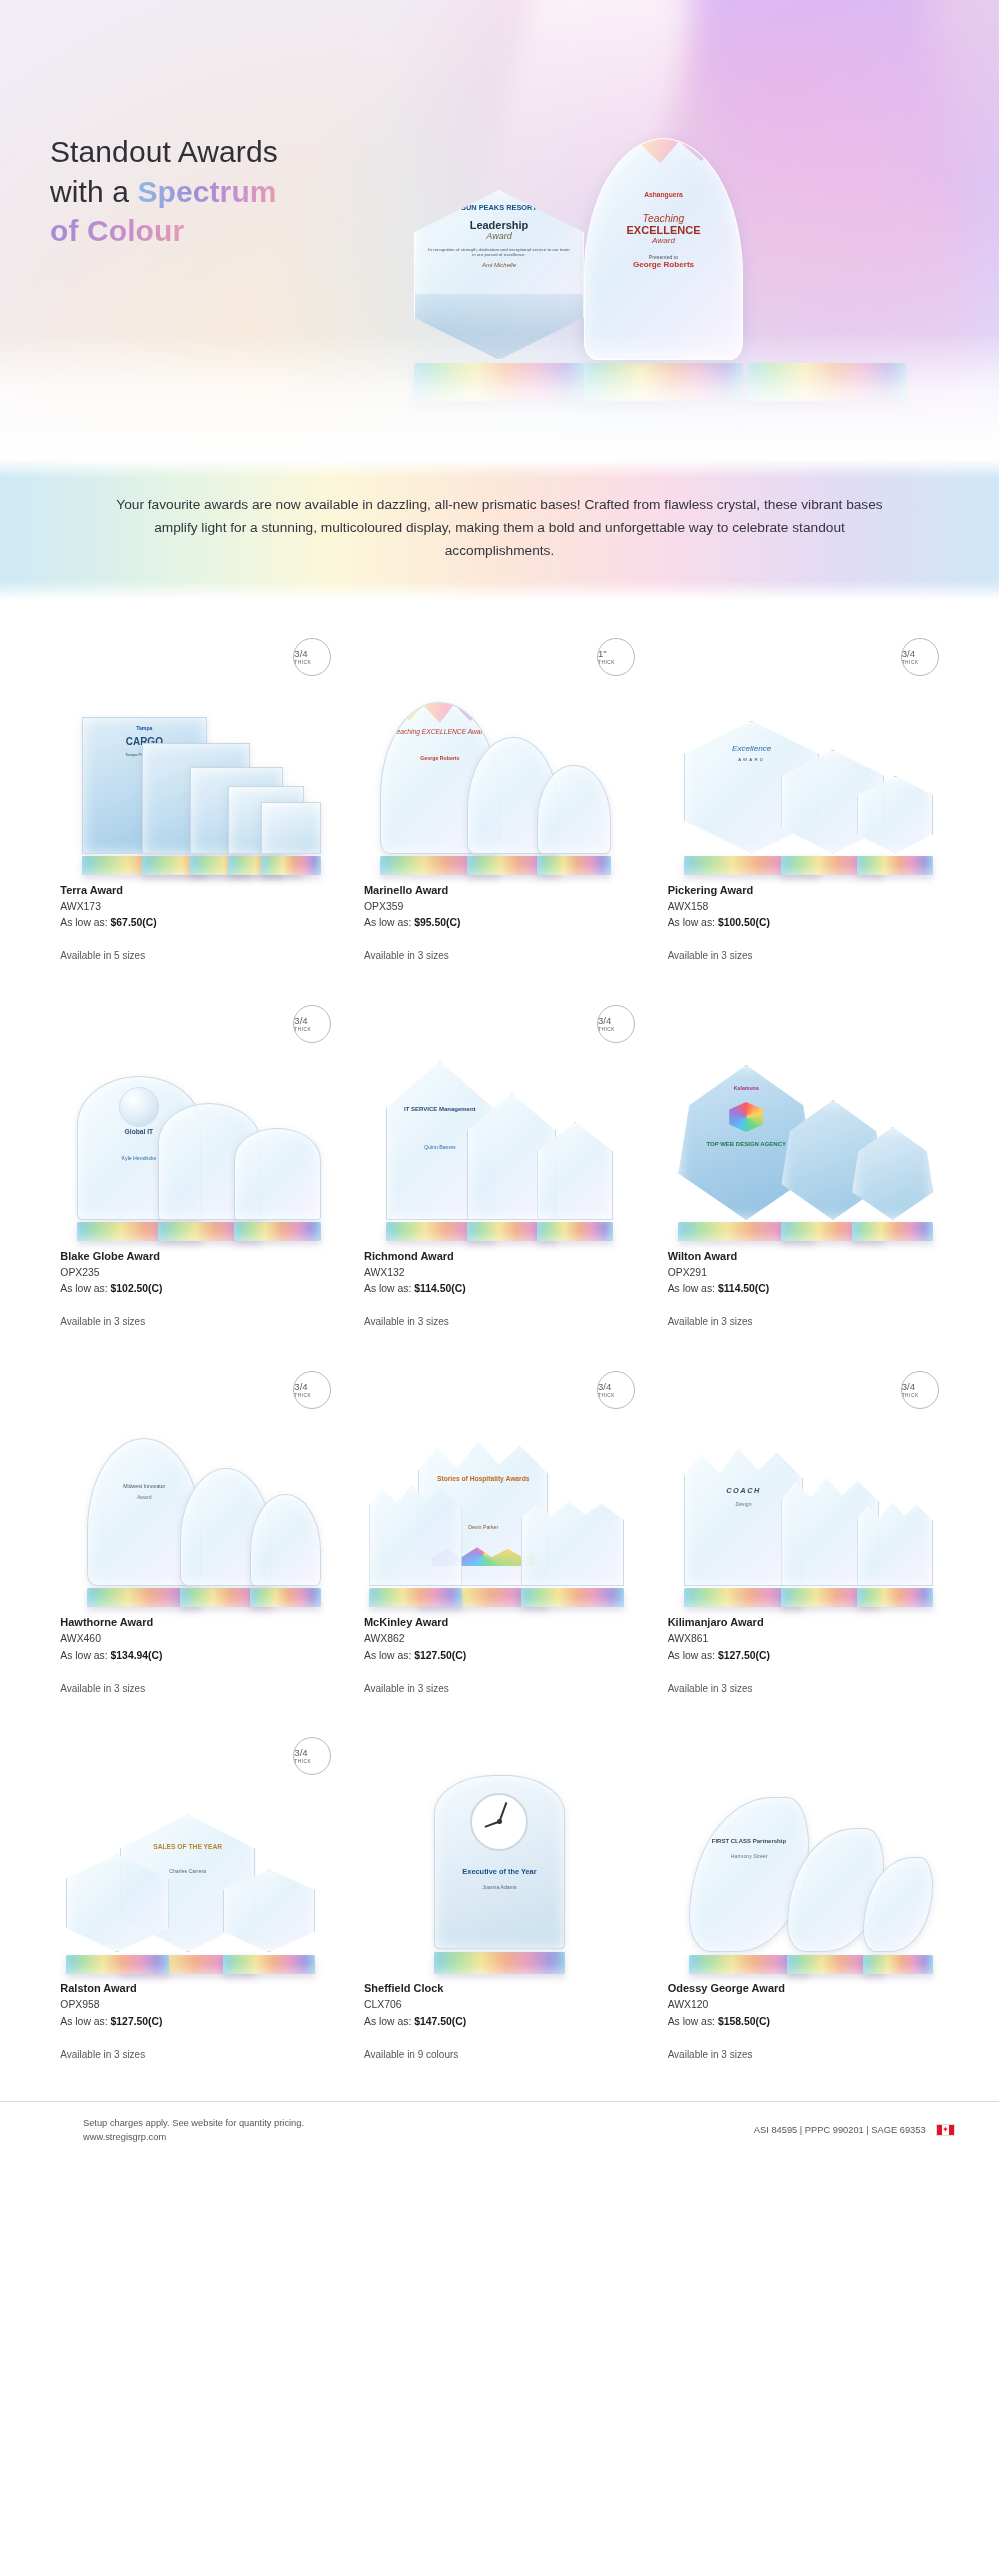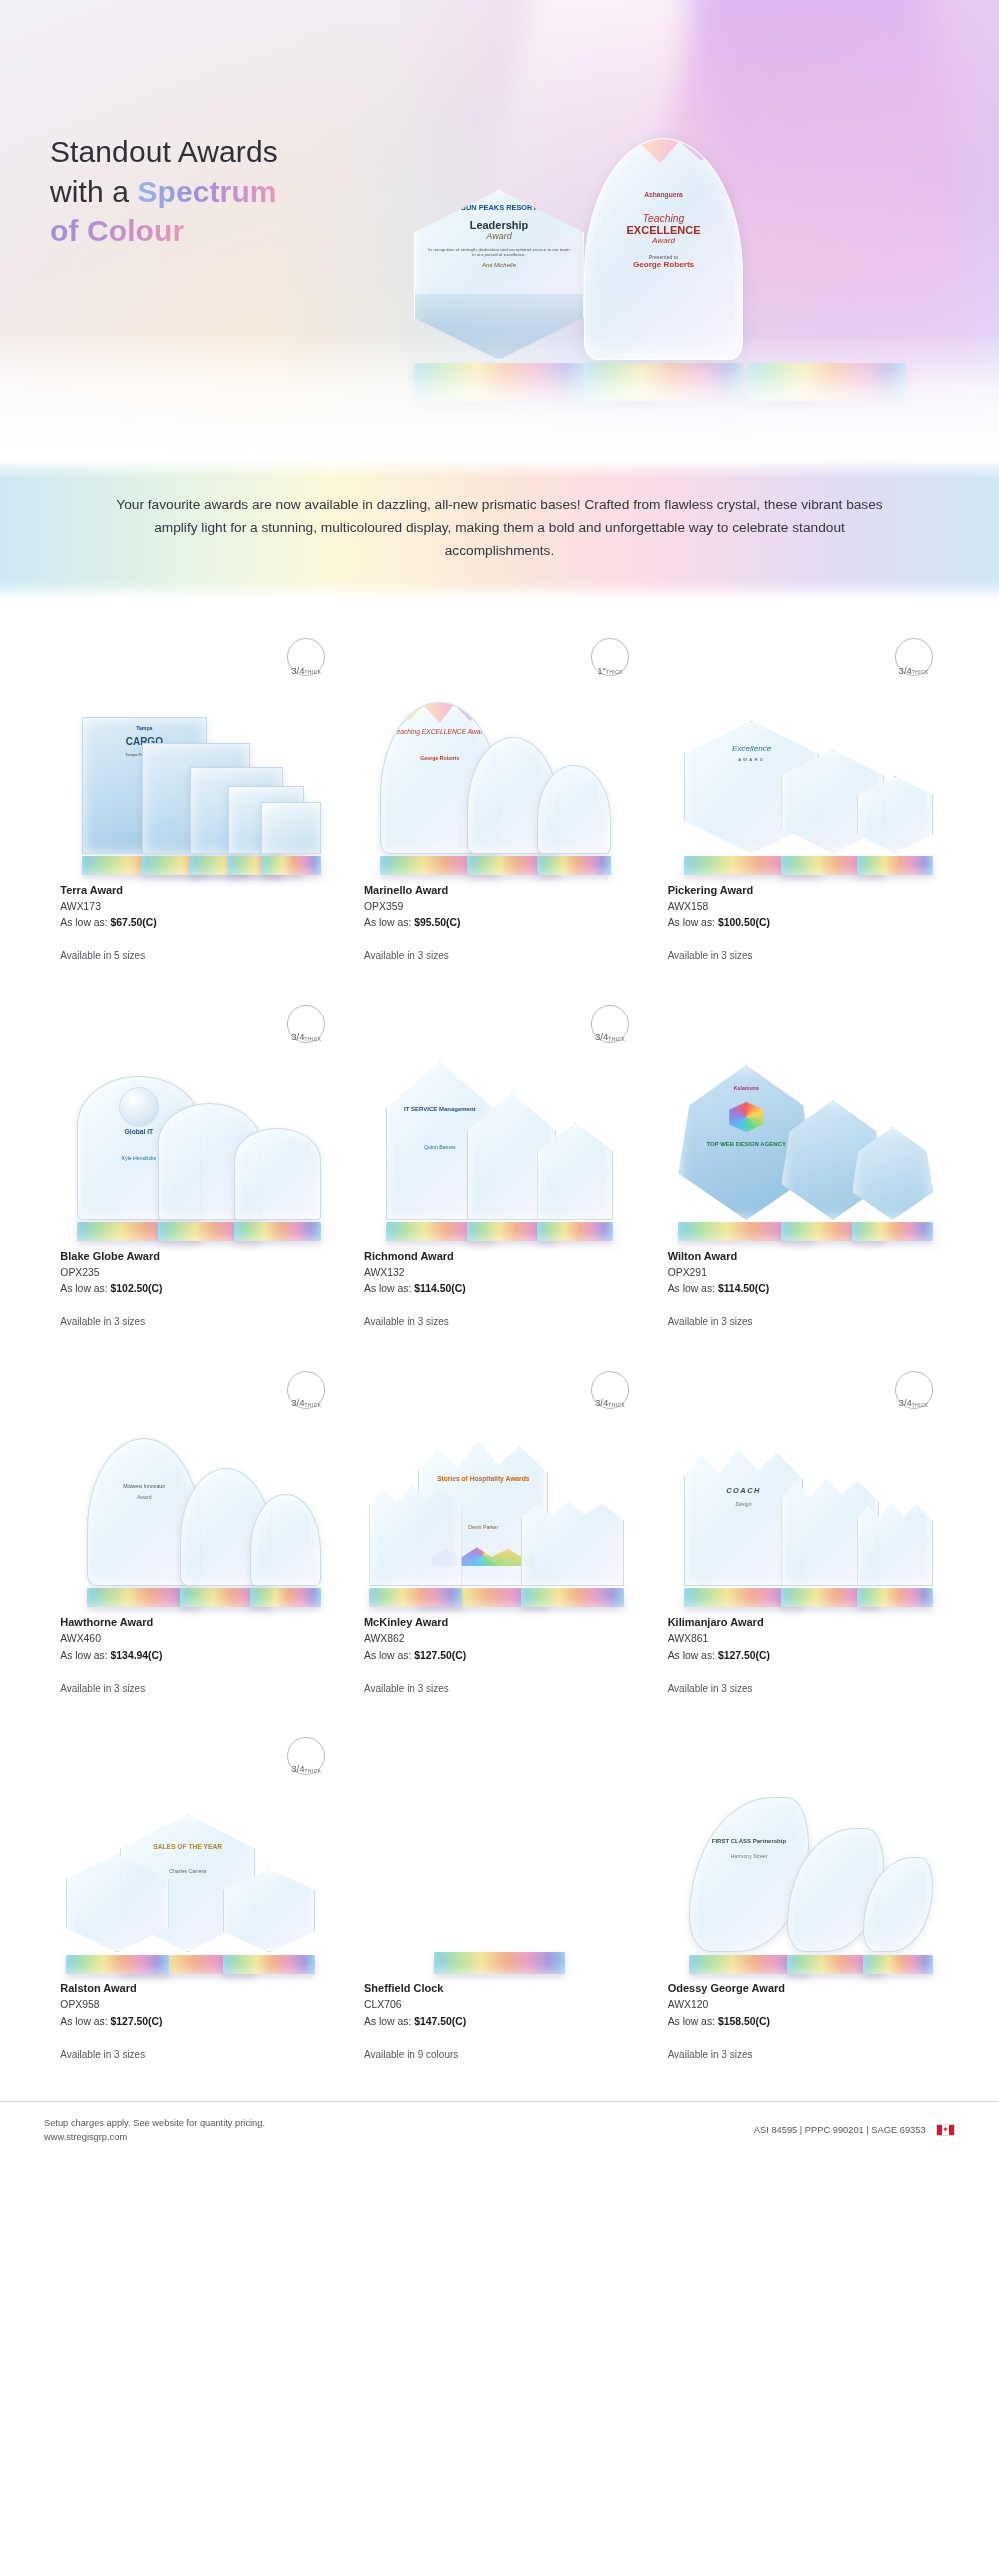--- a/index.html
+++ b/index.html
@@ -103,24 +103,24 @@
     padding: 25px 44px 7.4px;
   }
   .card { padding: 10.4px 16.3px 30px; }
   .thumb {
     position: relative;
     height: 244px;
     display: flex; align-items: flex-end; justify-content: center;
     padding-bottom: 4.4px;
   }
   .badge {
-    position: absolute; right: 6px; top: 3px;
+    position: absolute; right: 0; top: 3px;
     width: 38px; height: 38px; border-radius: 50%;
     border: 0.7px solid #b9b9bd;
-    display: flex; align-items: flex-end; justify-content: center;
+    display: flex; flex-direction: column; align-items: flex-start; justify-content: center;
     color: #5d5d63; background: #fff;
   }
   .badge .frac { font-size: 9.6px; line-height: 1; font-weight:400; }
   .badge .thick { font-size: 4.8px; letter-spacing: 0.5px; margin-top: 1.5px; }
 
   .pname { font-size: 11px; font-weight: 700; color: #1f1f24; margin-top: 4.4px; }
   .pcode { font-size: 10.4px; color: #3a3a40; margin-top: 5.2px; }
   .pprice { font-size: 10.4px; color: #3a3a40; margin-top: 5.2px; }
   .pprice b { font-weight: 700; color:#17171c; }
   .psizes { font-size: 10px; color: #55555c; margin-top: 22px; }
@@ -155,21 +155,21 @@
   .povl { clip-path: polygon(50% 0, 92% 26%, 100% 70%, 50% 100%, 0 70%, 8% 26%); }
 
   
   .footer {
     margin-top: 4.4px;
     border-top: 0.7px solid #d9d9dd;
     padding: 13.3px 44px 22px;
     display: flex; align-items: center; justify-content: space-between;
     font-size: 9.3px; color: #55555c;
   }
-  .footer .left { line-height: 1.55; }
+  .footer .left { line-height: 1.55; margin-left: 39px; }
   .footer .right { display: flex; align-items: center; gap: 10.4px; }
   .flag { width: 19px; height: 12.6px; position: relative; background: #fff; border: 0.7px solid #ddd; }
   .flag:before, .flag:after { content:""; position:absolute; top:0; bottom:0; width:5.2px; background:#e8112d; }
   .flag:before { left:0; } .flag:after { right:0; }
   .flag span { position:absolute; left:50%; top:50%; transform:translate(-50%,-50%); color:#e8112d; font-size:8.1px; line-height:1; }
 </style>
 </head>
 <body>
 
 <div class="page">
@@ -563,20 +563,29 @@
         <span>As low as:</span>
         <b>$127.50(C)</b>
       </div>
       <div class="psizes">Available in 3 sizes</div>
     </div>
 
     <div class="card">
       <div class="thumb">
         <div class="set">
           <div class="pc" style="left:26%;width:48%;">
+            <div class="glass" style="height:174px;border-radius:46% 46% 3% 3% / 22% 22% 3% 3%;padding:16.3px 7.4px 6px;background:linear-gradient(160deg,#f4fafe,#dceaf4 60%,#c9dfee);">
+              <div style="margin:0 auto;width:58px;height:58px;border-radius:50%;background:#fff;border:2.2px solid #cfd8e0;position:relative;">
+                <div style="position:absolute;left:50%;top:50%;width:1.5px;height:21px;background:#333;transform-origin:bottom center;transform:translate(-50%,-100%) rotate(20deg);"></div>
+                <div style="position:absolute;left:50%;top:50%;width:1.5px;height:15px;background:#333;transform-origin:bottom center;transform:translate(-50%,-100%) rotate(-110deg);"></div>
+                <div style="position:absolute;left:50%;top:50%;width:4.4px;height:4.4px;margin:-2.2px 0 0 -2.2px;border-radius:50%;background:#333;"></div>
+              </div>
+              <div class="tiny" style="font-size:7.4px;color:#1a4f88;font-weight:700;margin-top:16.3px;">Executive of the Year</div>
+              <div class="tiny" style="font-size:5.2px;margin-top:7.4px;color:#5a6a7a;">Joanna Adams</div>
+            </div>
             <div class="pbase" style="height:22px;"></div>
           </div>
         </div>
       </div>
       <div class="pname">Sheffield Clock</div>
       <div class="pcode">CLX706</div>
       <div class="pprice">
         <span>As low as:</span>
         <b>$147.50(C)</b>
       </div>

